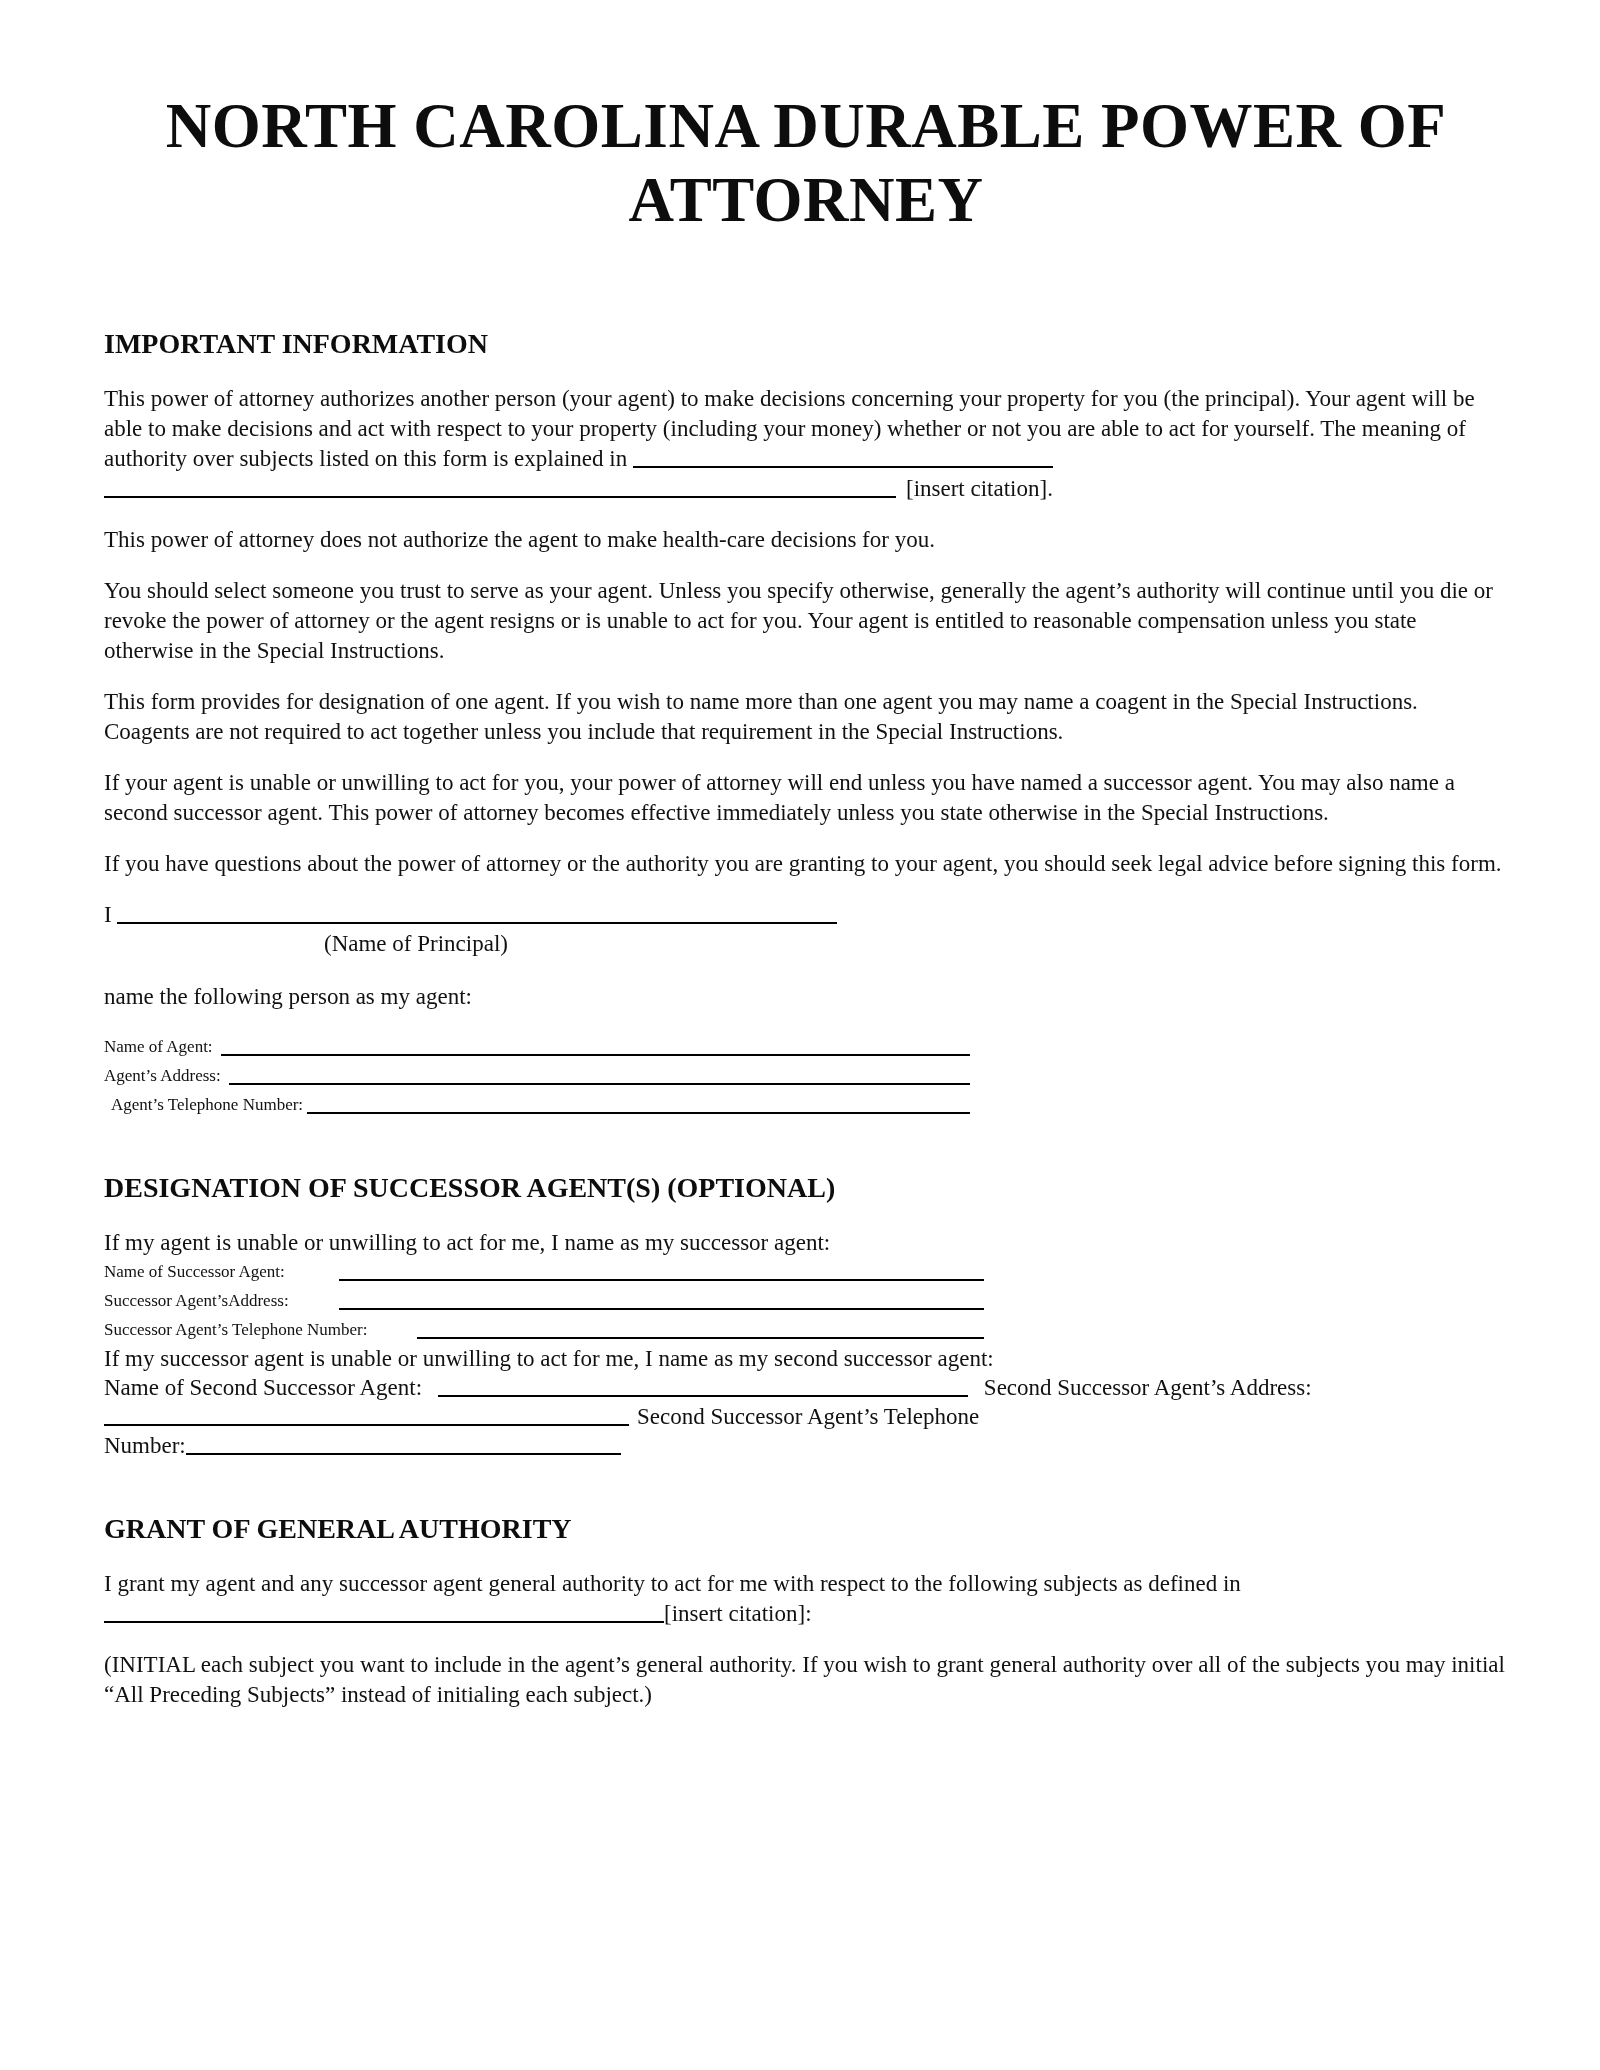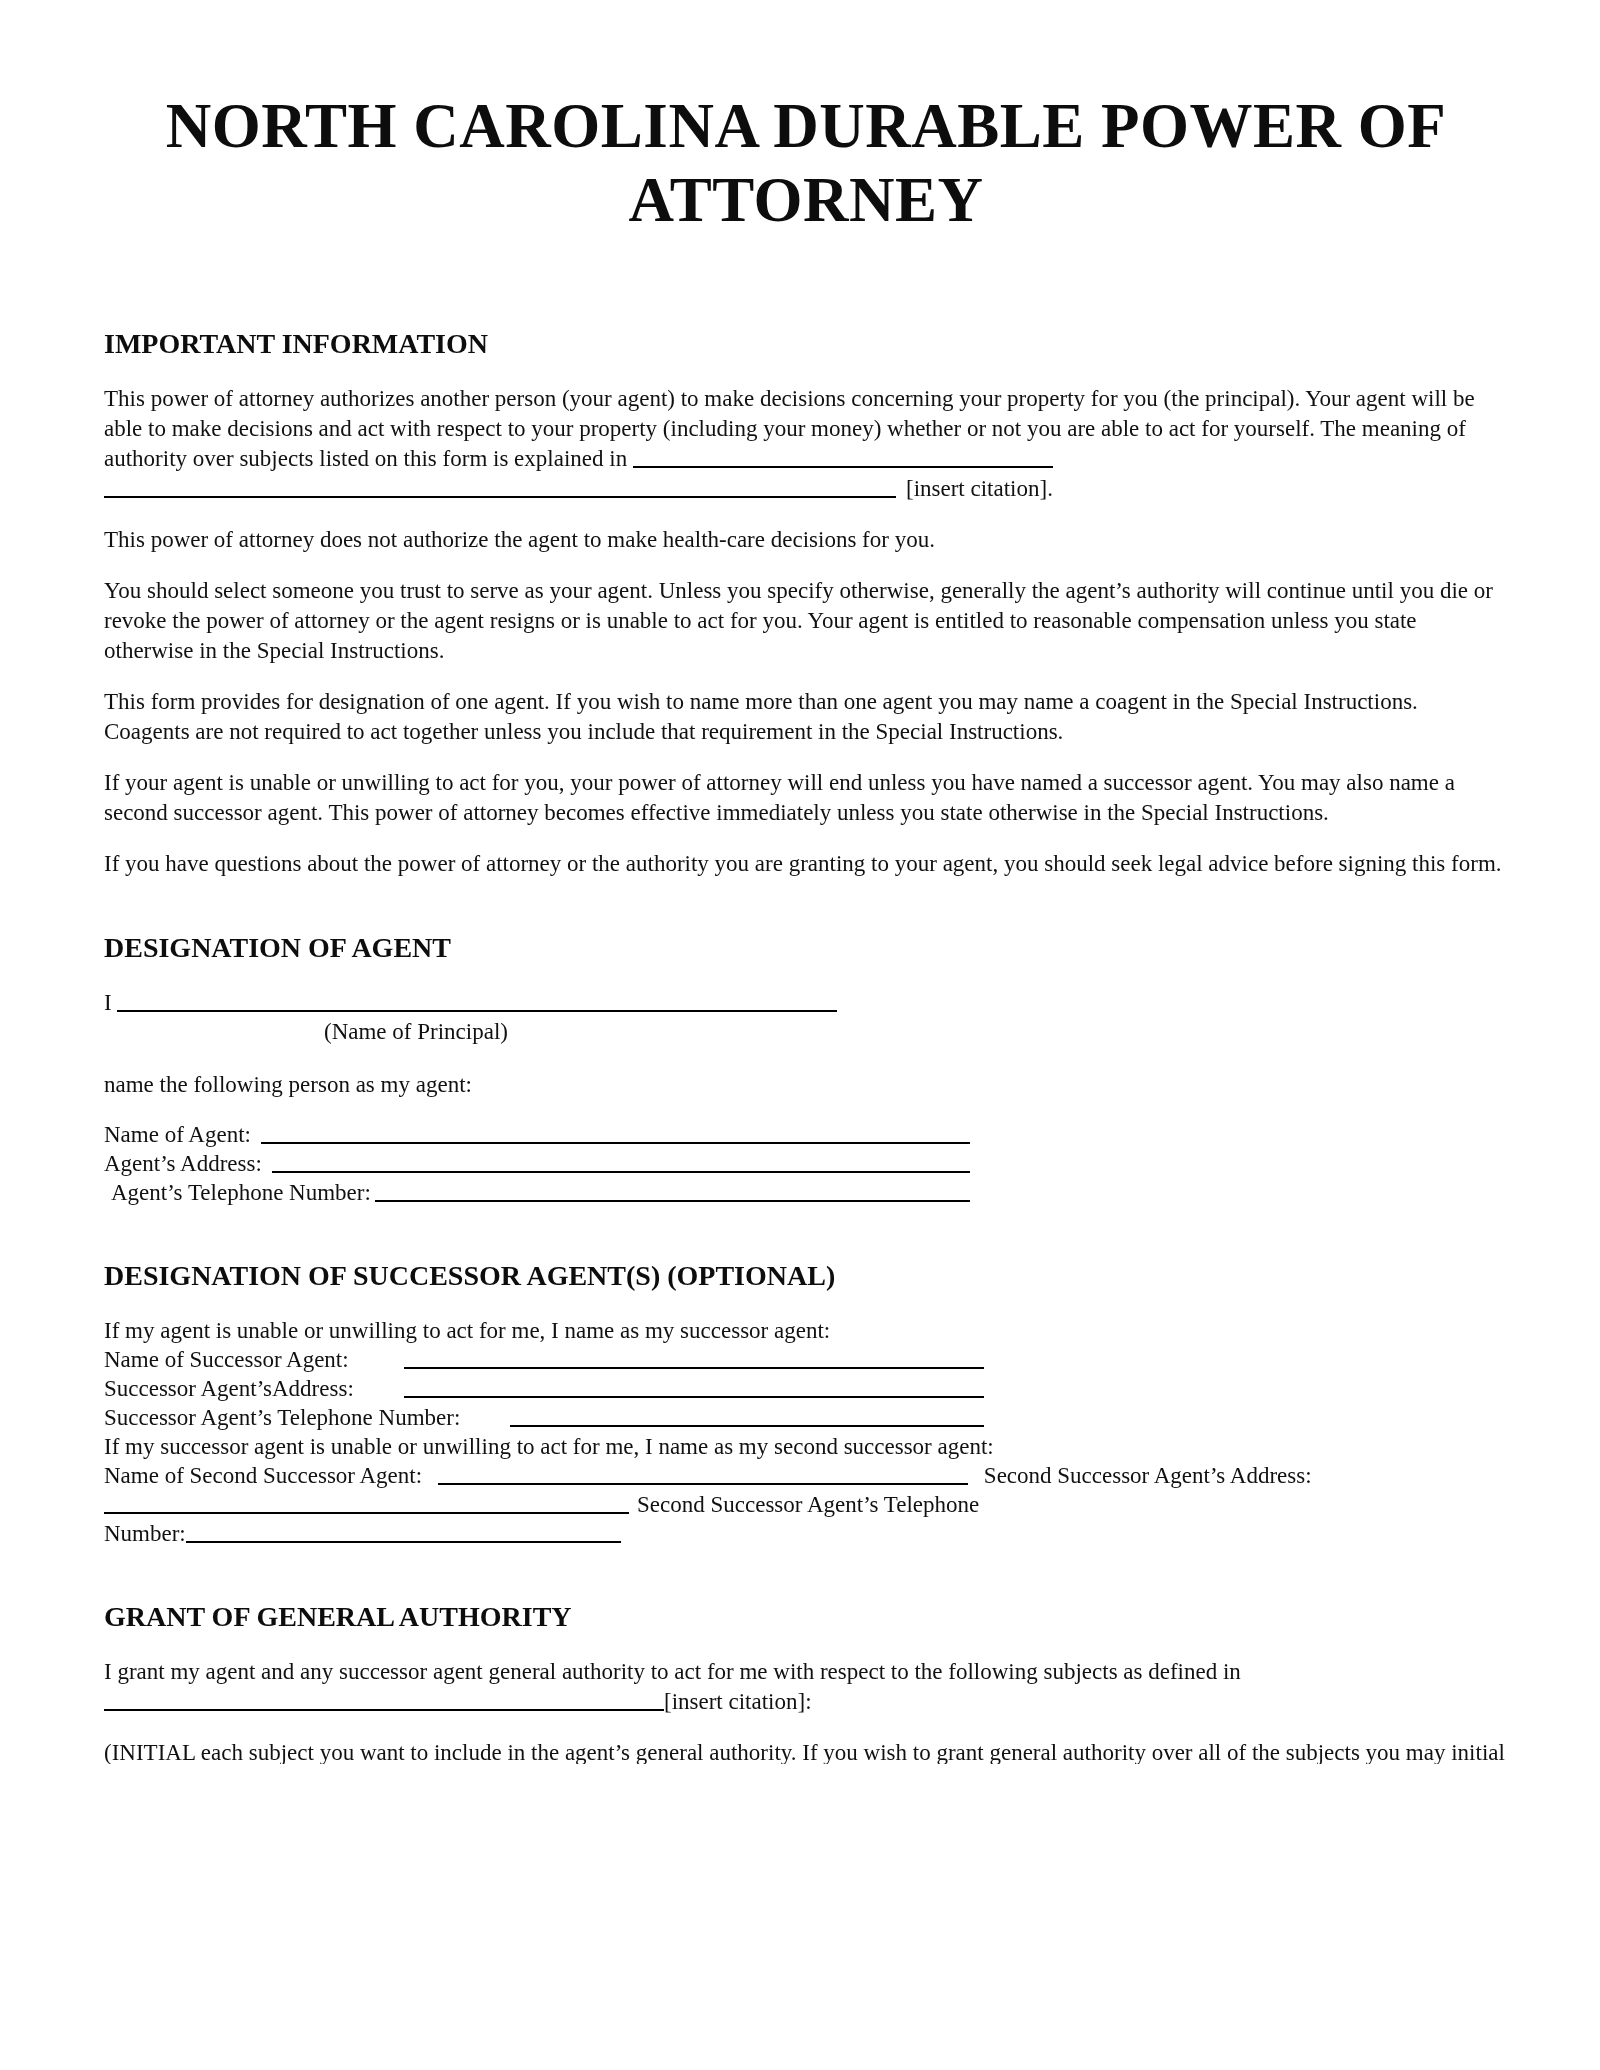--- a/index.html
+++ b/index.html
@@ -41,21 +41,21 @@
   .w-grant       { width:560px; }
   .ml-12 { margin-left:16px; }
   .ml-8  { margin-left:8px; }
   .caption-line {
     font-size:23px; line-height:29px;
     margin:0 0 24px 220px;
   }
   .intro-line { font-size:23px; line-height:29px; margin:0 0 21px 0; }
   .field-row {
     display:flex; width:866px;
-    font-size:23px; line-height:29px;justify-content:space-between;
+    font-size:17px; line-height:29px;justify-content:space-between;
   }
   .field-row .flabel { white-space:pre; }
   .field-row .fill {
     flex:1; height:0;
     border-bottom:2px solid #000;
     align-self:flex-end;
     margin:0 0 5px 4px;
   }
   .agent-fields .field-row:nth-child(3) { padding-left:7px; }
   .successor-block .field-row { width:880px;gap:46px; }
@@ -80,21 +80,20 @@
   <h2 class="section-heading first">IMPORTANT INFORMATION</h2>
 
   <p class="body-text"><span>This power of attorney authorizes another person (your agent) to make decisions concerning your property for you (the principal). Your agent will be able to make decisions and act with respect to your property (including your money) whether or not you are able to act for yourself. The meaning of authority over subjects listed on this form is explained in </span><span class="blank w-cite-inline"></span><br><span class="blank w-cite-line"></span><span>[insert citation].</span></p>
 
   <p class="body-text">This power of attorney does not authorize the agent to make health-care decisions for you.</p>
   <p class="body-text">You should select someone you trust to serve as your agent. Unless you specify otherwise, generally the agent’s authority will continue until you die or revoke the power of attorney or the agent resigns or is unable to act for you. Your agent is entitled to reasonable compensation unless you state otherwise in the Special Instructions.</p>
   <p class="body-text">This form provides for designation of one agent. If you wish to name more than one agent you may name a coagent in the Special Instructions. Coagents are not required to act together unless you include that requirement in the Special Instructions.</p>
   <p class="body-text">If your agent is unable or unwilling to act for you, your power of attorney will end unless you have named a successor agent. You may also name a second successor agent. This power of attorney becomes effective immediately unless you state otherwise in the Special Instructions.</p>
   <p class="body-text">If you have questions about the power of attorney or the authority you are granting to your agent, you should seek legal advice before signing this form.</p>
 
-  <h2 class="section-heading">DESIGNATION OF AGENT</h2>
 
   <div class="form-line"><span>I </span><span class="blank w-principal"></span></div>
   <div class="caption-line">(Name of Principal)</div>
 
   <p class="intro-line">name the following person as my agent:</p>
 
   <div class="agent-fields">
     <div class="field-row">
         <span class="flabel">Name of Agent: </span>
         <span class="fill"></span>

